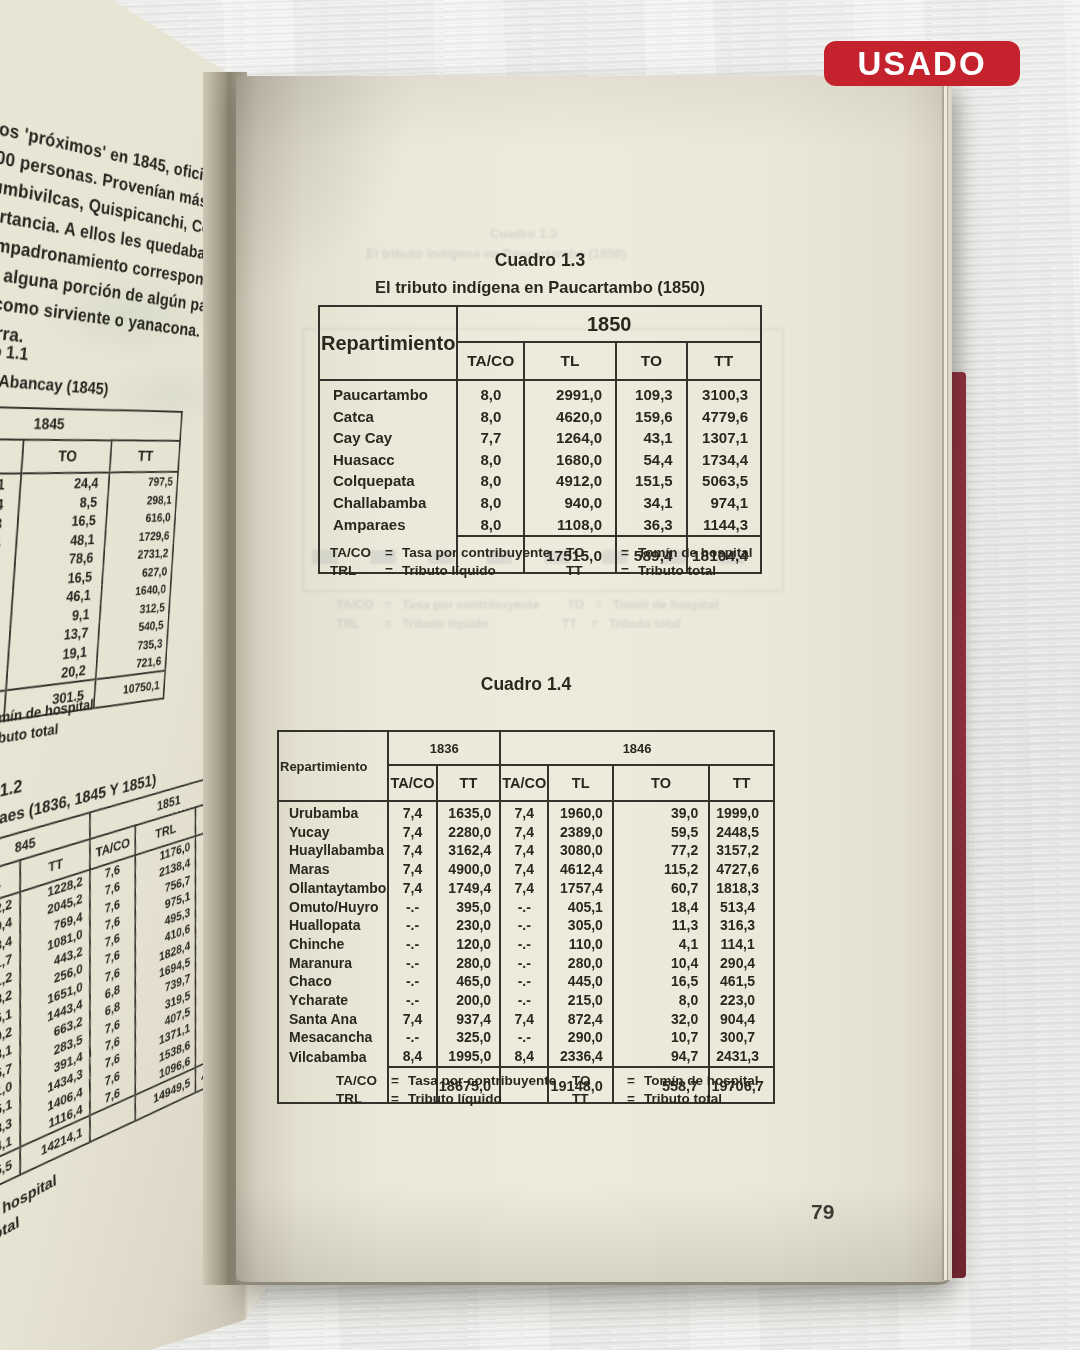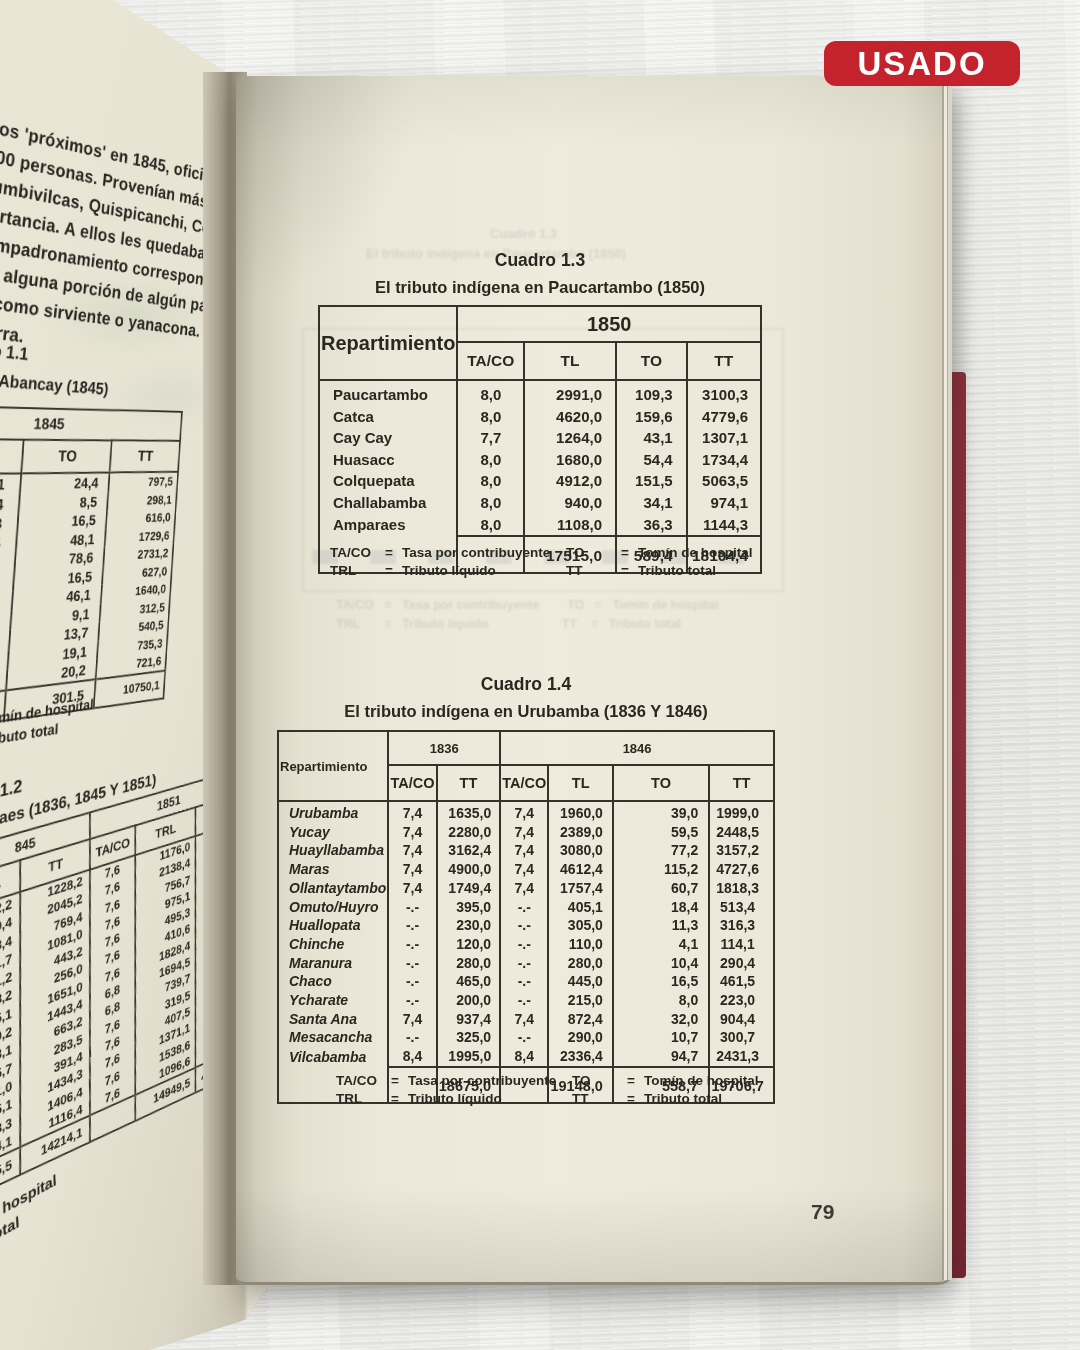--- a/index.html
+++ b/index.html
@@ -121,21 +121,21 @@
   .t13 td:nth-child(3){text-align:right;padding-right:13px;}
   .t13 td:nth-child(4){text-align:right;padding-right:13px;}
   .t13 td:nth-child(5){text-align:right;padding-right:12px;}
   .t13 tbody.totals td{height:30px;line-height:30px;font-size:15.5px;}
 
   .t14{left:41px;top:654px;width:498px;font-size:14px;}
   .t14 tr.yr th{height:30px;font-size:13px;border-radius:14px;}
   .t14 tr.cols th{height:32px;font-size:14.5px;}
   .t14 tbody td{height:16.7px;line-height:16.7px;}
   .t14 tbody tr:first-child td{padding-top:3px;}
-  .t14 td:nth-child(1){text-align:left;padding-left:10px;font-style:italic;}
+  .t14 td:nth-child(1){text-align:left;padding-left:10px;}
   .t14 td:nth-child(2),.t14 td:nth-child(4){text-align:center;}
   .t14 td:nth-child(3){text-align:right;padding-right:8px;}
   .t14 td:nth-child(5){text-align:right;padding-right:9px;}
   .t14 td:nth-child(6){text-align:right;padding-right:10px;padding-left:48px;}
   .t14 td:nth-child(7){text-align:center;padding-right:9px;}
   .t14 tbody.totals td{height:30px;line-height:30px;font-size:14.5px;}
 
   .legend{position:absolute;display:grid;grid-template-columns:236px auto;row-gap:1px;font-size:13.5px;color:#29281f;}
   .leg-item{display:flex;align-items:baseline;line-height:17px;}
   .leg-item .ab{font-weight:700;width:46px;flex:none;}
@@ -536,21 +536,20 @@
         <span class="tx">Tributo líquido</span>
       </div>
       <div class="leg-item">
         <span class="ab">TT</span>
         <span class="eq">=</span>
         <span class="tx">Tributo total</span>
       </div>
     </div>
 
   <div class="c-title" style="left:41px;top:598px;width:498px;">Cuadro 1.4</div>
-  <div class="c-sub" style="left:41px;top:626px;width:498px;">El tributo indígena en Urubamba (1836 Y 1846)</div>
   <table class="rtable t14">
     <colgroup>
         <col style="width:111px">
         <col style="width:62px">
         <col style="width:62px">
         <col style="width:55px">
         <col style="width:66px">
         <col style="width:67px">
         <col style="width:75px">
       </colgroup>

